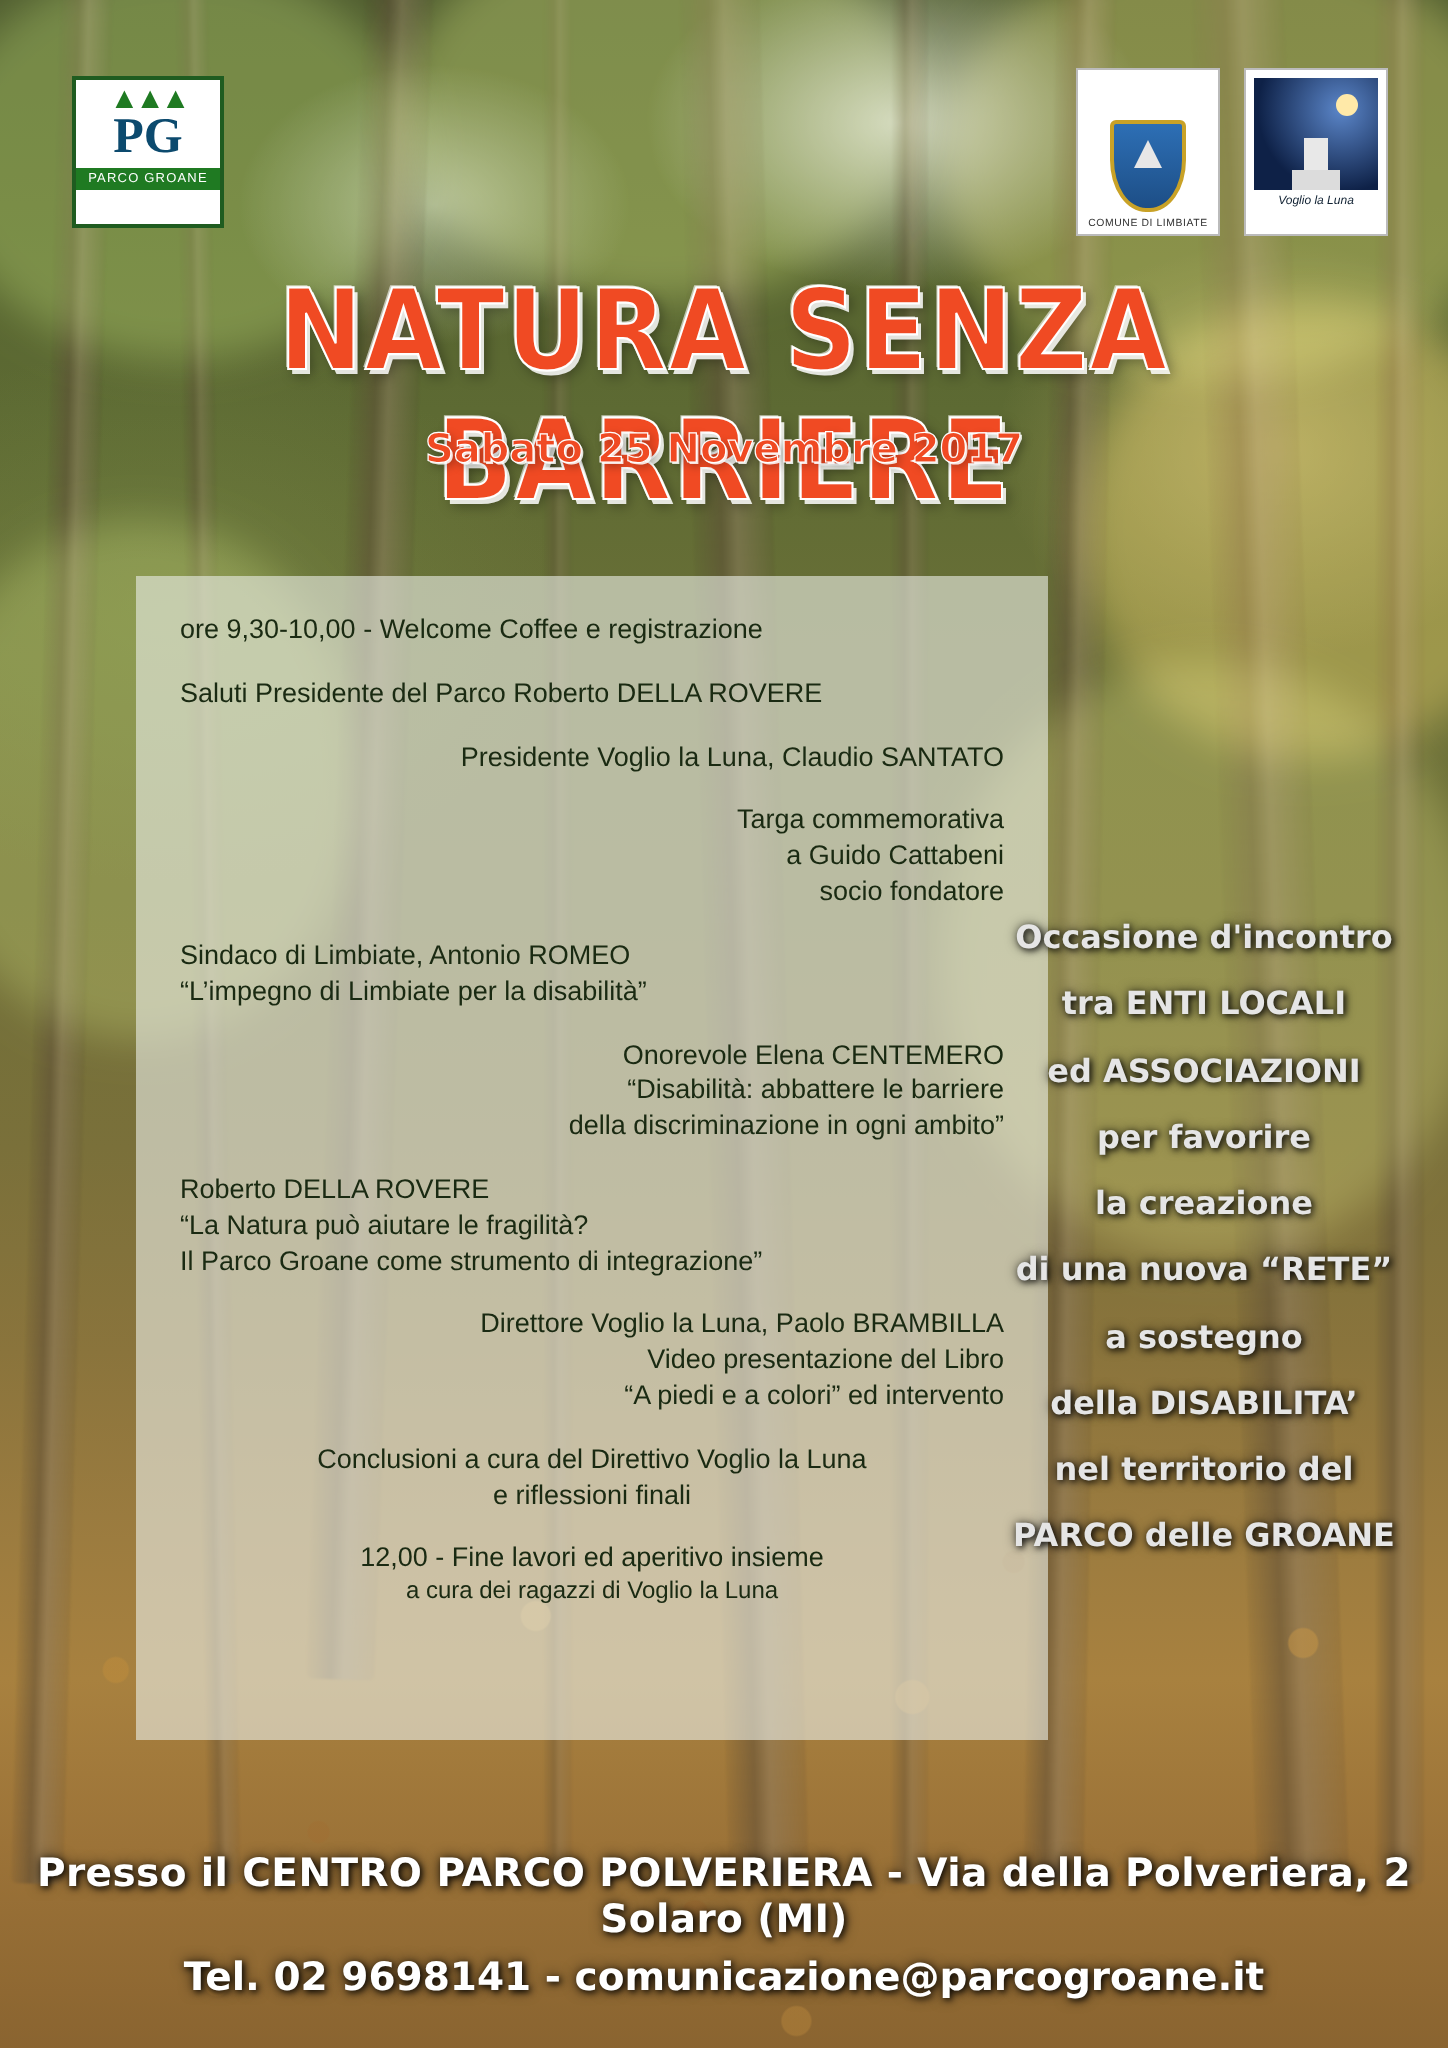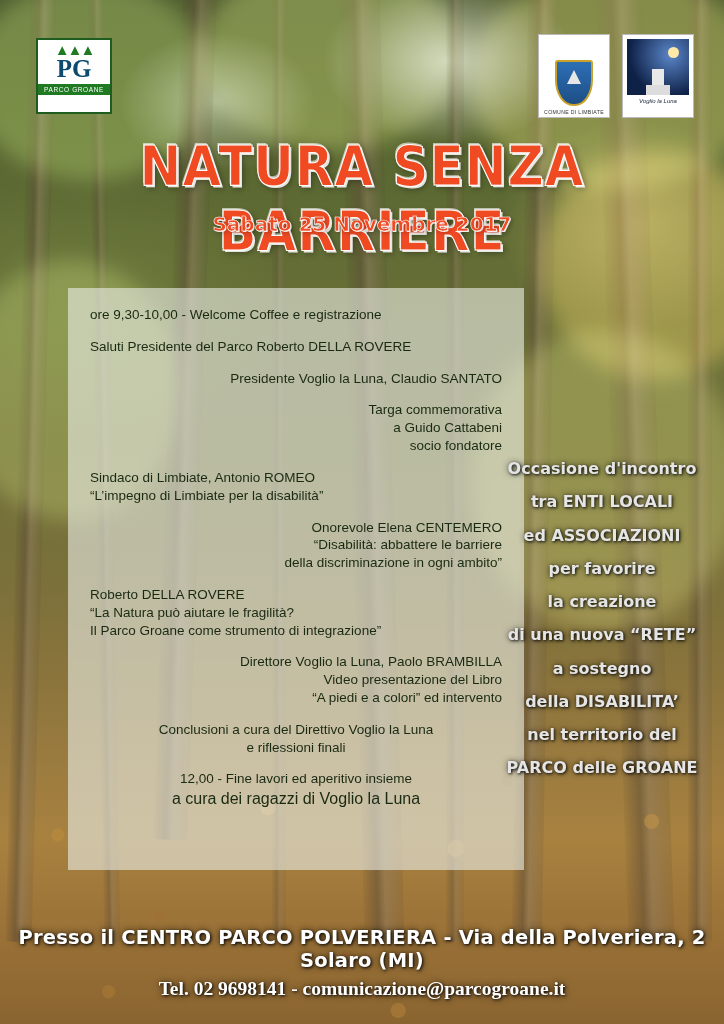--- a/index.html
+++ b/index.html
@@ -194,21 +194,21 @@
   .footer {
     position: absolute;
     left: 0; right: 0; bottom: 24px;
     text-align: center;
     font-family: "DejaVu Sans", sans-serif;
     font-weight: bold;
     color: #ffffff;
     text-shadow: 1px 1px 3px rgba(0,0,0,.9), 0 0 7px rgba(0,0,0,.7);
   }
   .footer .l1 { font-size: 19.5px; letter-spacing: .2px; }
-  .footer .l2 { font-size: 19.5px; margin-top: 6px; font-family: Liberation Serif, serif; }
+  .footer .l2 { font-size: 19.5px; margin-top: 6px; }
 </style>
 </head>
 <body>
 
 <div class="poster">
 
   <div class="bg">
     <div class="trunk t1"></div>
     <div class="trunk t2"></div>
     <div class="trunk t3"></div>
@@ -294,21 +294,21 @@
       <span class="ln">“A piedi e a colori” ed intervento</span>
     </div>
 
     <div class="blk center">
       <span class="ln">Conclusioni a cura del Direttivo Voglio la Luna</span>
       <span class="ln">e riflessioni finali</span>
     </div>
 
     <div class="blk center">
       <span class="ln">12,00 - Fine lavori ed aperitivo insieme</span>
-      <span class="ln" style="font-size:16px">a cura dei ragazzi di Voglio la Luna</span>
+      <span class="ln" style="font-size:12px">a cura dei ragazzi di Voglio la Luna</span>
     </div>
 
   </div>
 
   <div class="rightcol">
     <span class="ln">Occasione d'incontro</span>
     <span class="ln">tra ENTI LOCALI</span>
     <span class="ln">ed  ASSOCIAZIONI</span>
     <span class="ln">per favorire</span>
     <span class="ln">la creazione</span>

